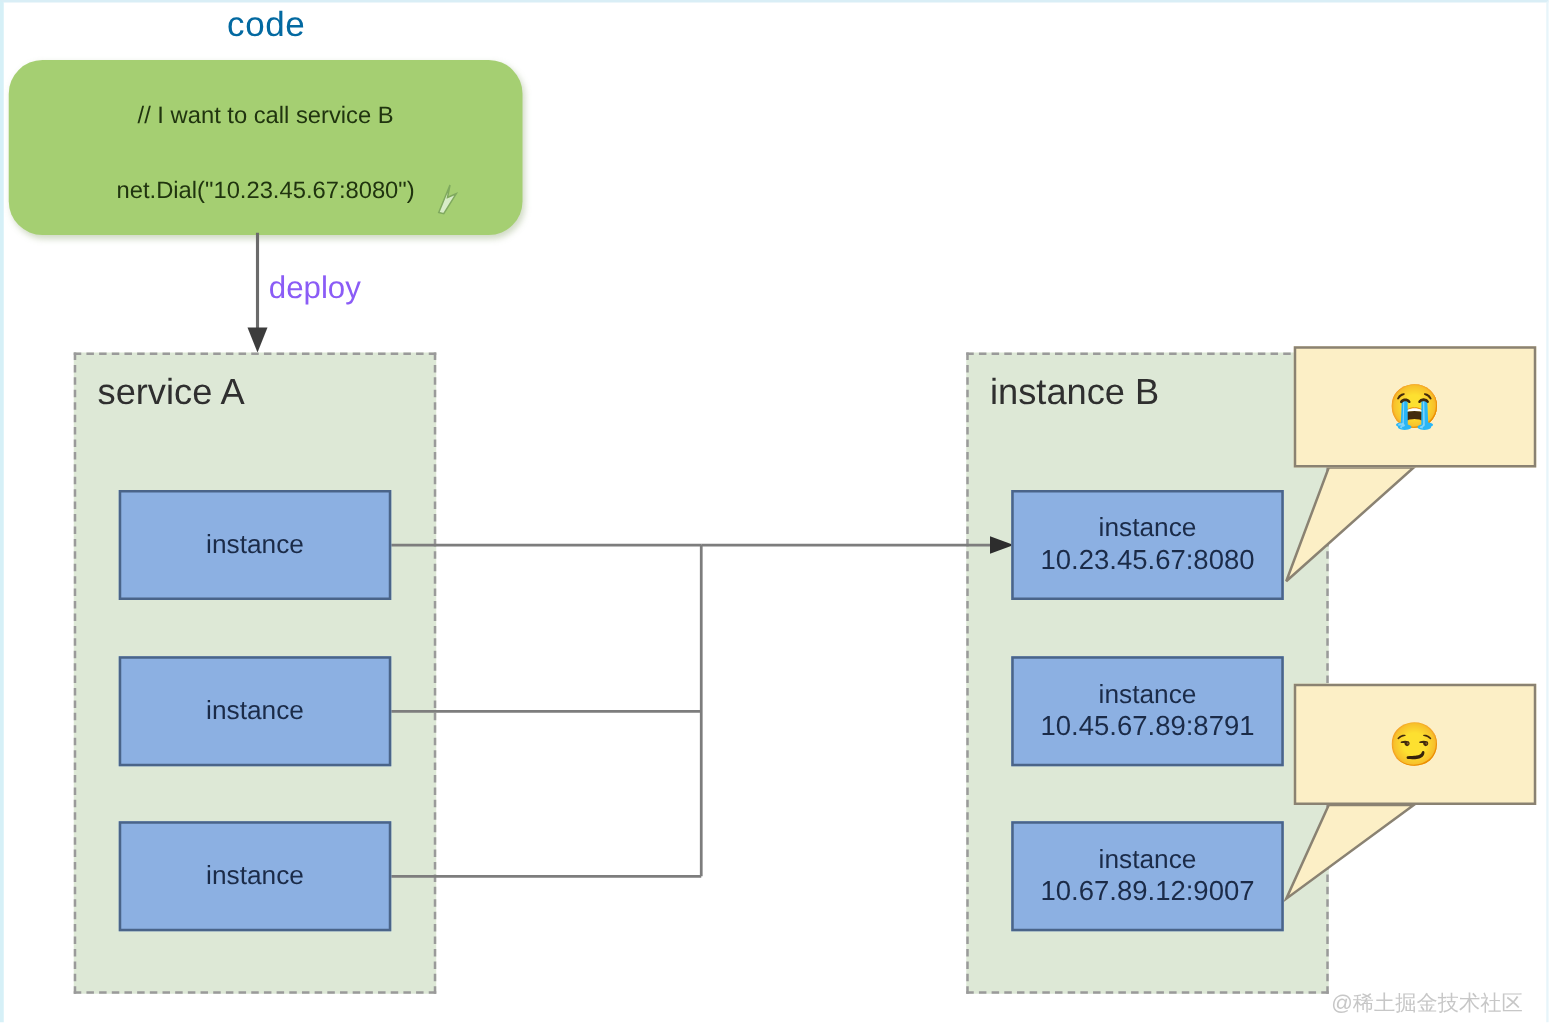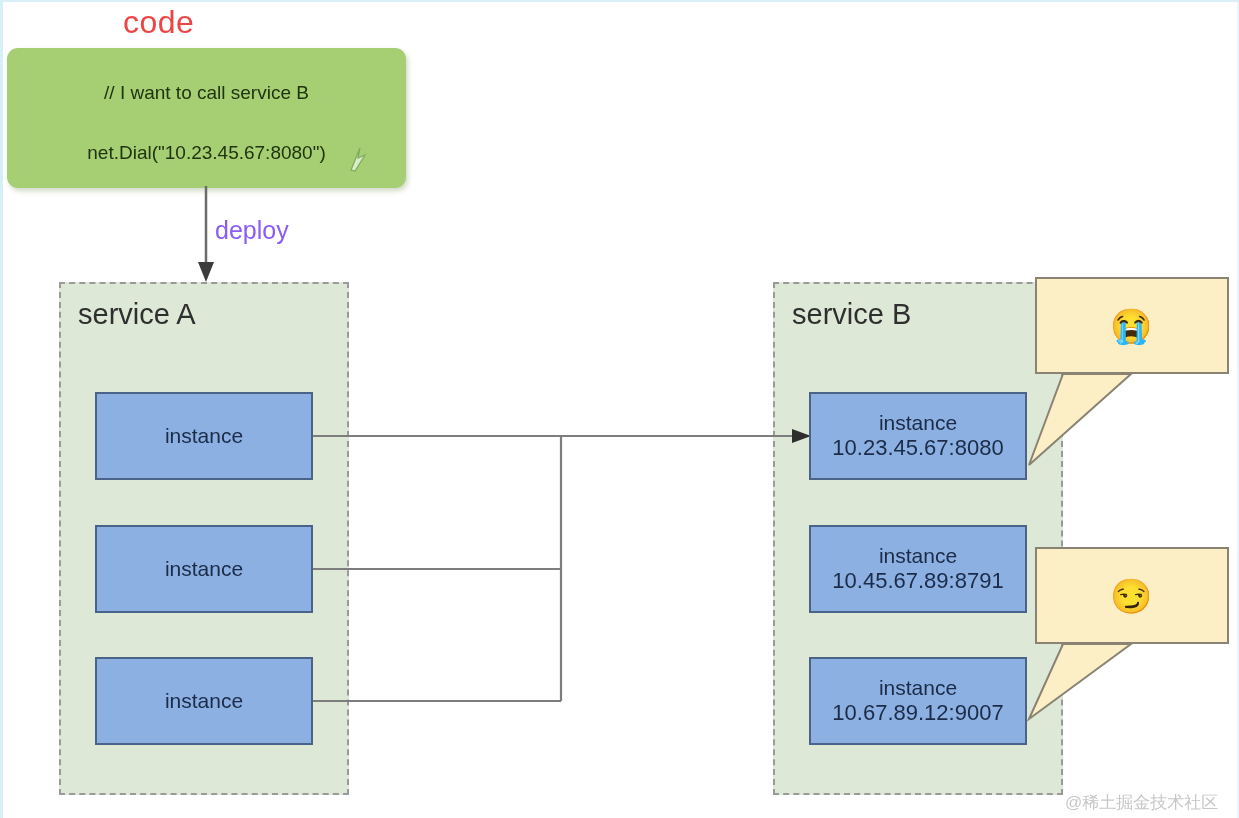--- a/index.html
+++ b/index.html
@@ -19,36 +19,37 @@
     border-top: 2px solid #d9eef6;
     border-right: 2px solid #e7f5fa;
   }
 
   
   .code-title {
     position: absolute;
     left: 120px;
     top: 2px;
     width: 180px;
-    text-align: left;
-    font-size: 32px;
-    color: #ef4444;
+    text-align: center;
+    font-size: 28px;
+    color: #0369a1;
     letter-spacing: 0.5px;
   }
 
   
   .code-box {
     position: absolute;
     left: 4px;
     top: 46px;
     width: 399px;
     height: 140px;
     background: #a5cf72;
-    border-radius: 11px;
+    border-radius: 27px;
     box-shadow: 2px 3px 5px rgba(120,150,90,0.35);
+    padding-left: 12px;
   }
   .code-line {
     position: absolute;
     left: 0;
     width: 100%;
     text-align: center;
     font-size: 19px;
     color: #20340f;
     white-space: nowrap;
   }
@@ -179,21 +180,21 @@
     <line x1="17" y1="0" x2="17" y2="82" stroke="#6b6b6b" stroke-width="2.5"></line>
     <polygon points="17,96 9,76 25,76" fill="#3c3c3c"></polygon>
   </svg>
   <div class="deploy-label">deploy</div>
 
   <div class="service-box" id="service-a">
     <div class="service-label">service A</div>
   </div>
 
   <div class="service-box" id="service-b">
-    <div class="service-label">service B</div>
+    <div class="service-label">instance B</div>
   </div>
 
   <svg id="wiring" viewBox="0 0 1239 818">
 
     <line x1="310" y1="434" x2="558" y2="434" stroke="#7d7d7d" stroke-width="2.2"></line>
     <line x1="310" y1="567" x2="558" y2="567" stroke="#7d7d7d" stroke-width="2.2"></line>
     <line x1="310" y1="699" x2="558" y2="699" stroke="#7d7d7d" stroke-width="2.2"></line>
 
     <line x1="558" y1="434" x2="558" y2="699" stroke="#7d7d7d" stroke-width="2.2"></line>
 

